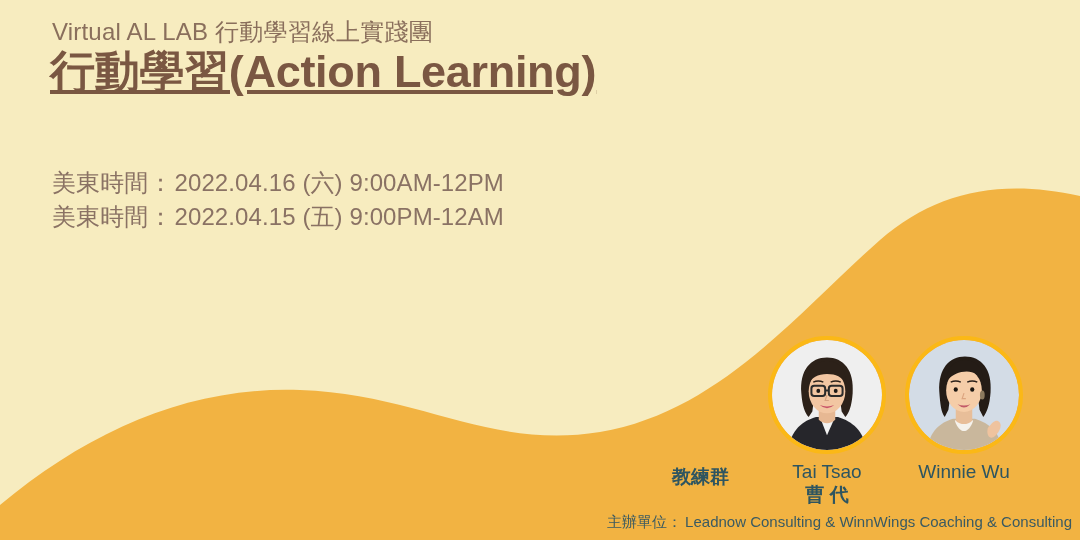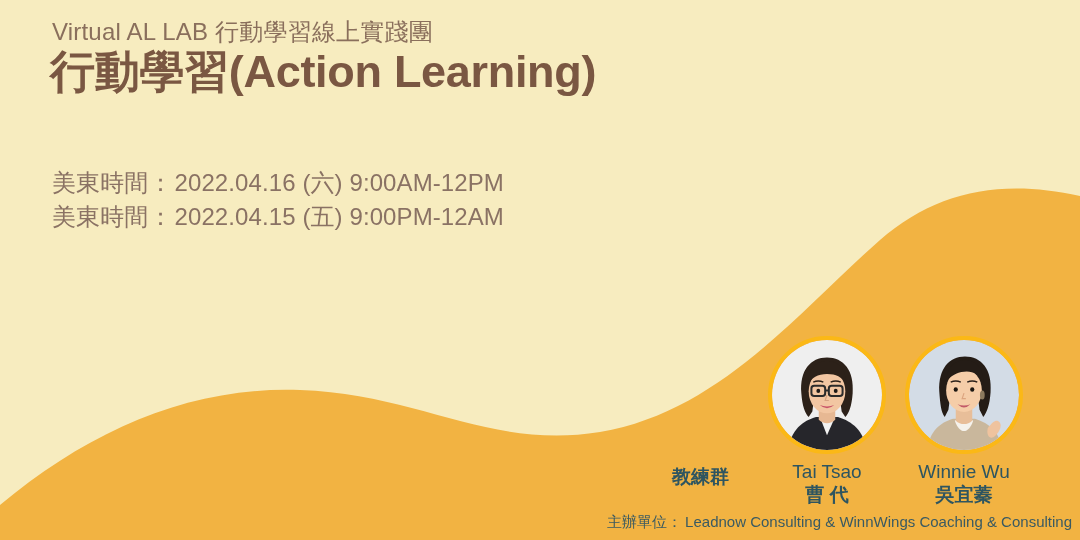--- a/index.html
+++ b/index.html
@@ -44,20 +44,21 @@
     top: 46px;
     width: 700px;
   }
   .title-line {
     font-size: 45px;
     font-weight: bold;
     line-height: 1.16;
     color: #7A5742;
     letter-spacing: -0.3px;
     white-space: nowrap;
+    text-decoration: underline;
   }
 
   .datetimes {
     position: absolute;
     left: 52px;
     top: 166px;
   }
   .date-row {
     font-size: 24px;
     line-height: 1.42;
@@ -266,21 +267,20 @@
             <path d="M60,58 L58,64 L62,64" stroke="#DCA57F" stroke-width="1.3" fill="none"></path>
             <path d="M53,70 Q60,77 67,70 Q60,73 53,70 Z" fill="#C25A68"></path>
 
             <ellipse cx="80" cy="60" rx="2.6" ry="5" fill="#8C7A5E"></ellipse>
 
             <path d="M86,96 C92,88 96,86 99,90 C102,94 98,102 92,106 C88,108 84,104 86,96 Z" fill="#EFC39E"></path>
           </g>
         </svg>
       </div>
       <div class="coach-name-en">Winnie Wu</div>
-      <div class="coach-name-zh">吳宜蓁</div>
     </div>
   </div>
 
   <div class="footer">
     <span class="footer-label">主辦單位：</span><span>Leadnow Consulting &amp; WinnWings Coaching &amp; Consulting</span>
   </div>
 
 </div>
 
 </body></html>

